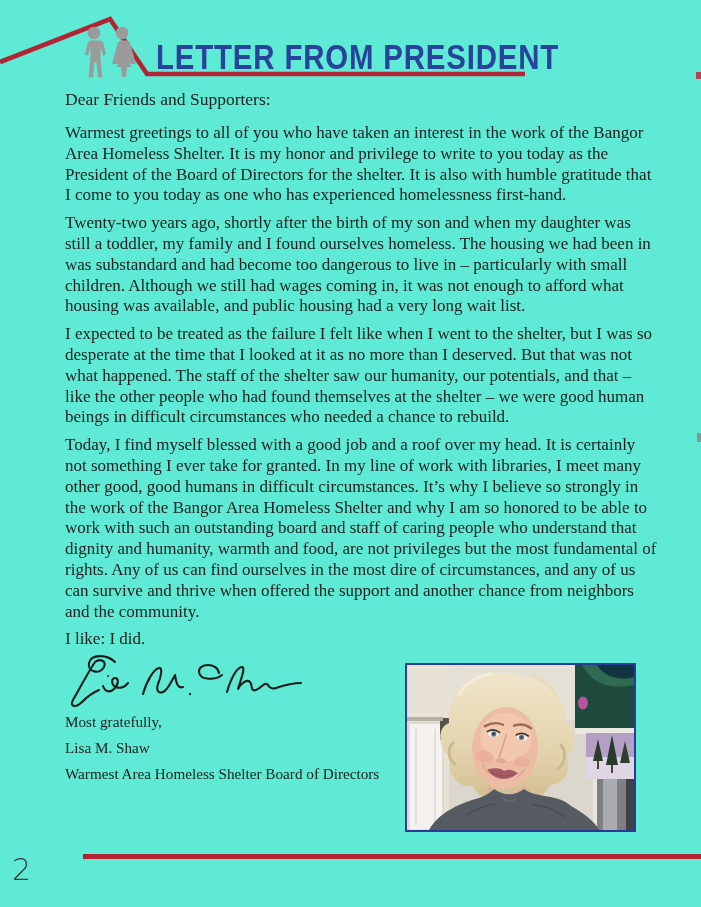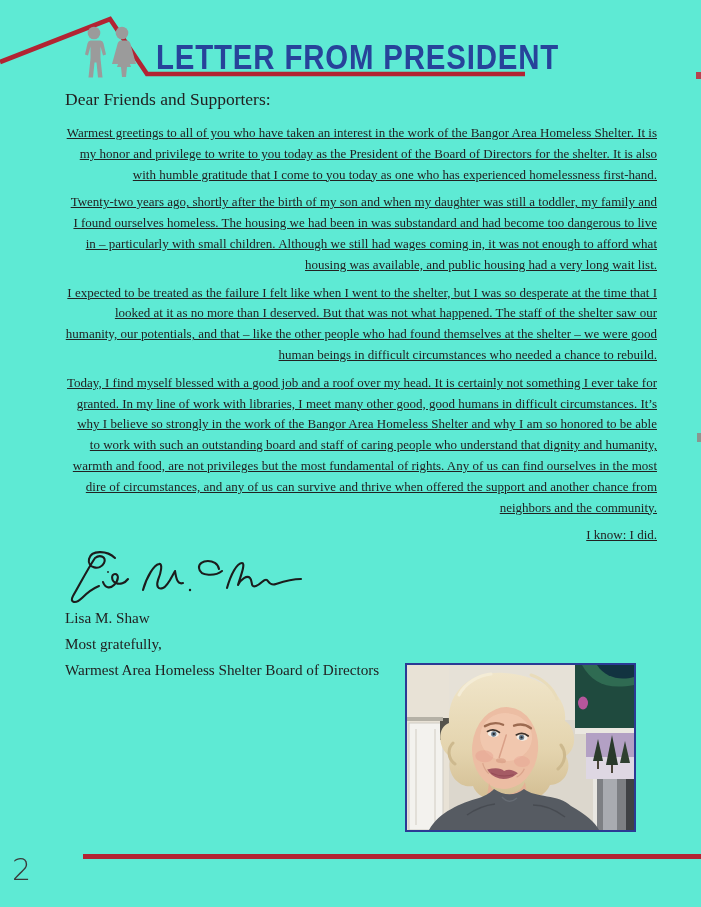--- a/index.html
+++ b/index.html
@@ -12,21 +12,21 @@
   .family{position:absolute;left:78px;top:26px;width:60px;height:56px;}
   .title{
     position:absolute;left:156px;top:37px;margin:0;
     font-family:"Liberation Sans",sans-serif;font-weight:bold;
     font-size:35px;letter-spacing:1px;color:#27439a;
     transform:scaleX(0.84);transform-origin:left top;white-space:nowrap;
   }
   
   .letter{position:absolute;left:65px;top:88px;width:592px;}
   .salutation{font-size:17.5px;line-height:22px;margin:0 0 13px 0;}
-  .para{font-size:13px;line-height:20.8px;margin:0 0 7px 0;text-align:right;text-decoration:underline;}
+  .para{font-size:17px;line-height:20.8px;margin:0 0 7px 0;text-align:left;}
   .affirm{margin:4px 0 0 0;}
   .sig-wrap{margin:2px 0 4px 2px;height:58px;}
   .closing{font-size:15.2px;line-height:16px;margin:0 0 10px 0;}
   
   .photo{
     position:absolute;left:405px;top:663px;width:227px;height:165px;margin:0;
     border:2px solid #2b3a94;box-sizing:content-box;background:#d8d3c9;
   }
   .photo svg{display:block;width:227px;height:165px;}
   
@@ -58,42 +58,42 @@
   </svg>
 
   <h1 class="title">LETTER FROM PRESIDENT</h1>
 
   <main class="letter">
     <p class="salutation">Dear Friends and Supporters:</p>
     <p class="para">Warmest greetings to all of you who have taken an interest in the work of the Bangor Area Homeless Shelter. It is my honor and privilege to write to you today as the President of the Board of Directors for the shelter. It is also with humble gratitude that I come to you today as one who has experienced homelessness first-hand.</p>
     <p class="para">Twenty-two years ago, shortly after the birth of my son and when my daughter was still a toddler, my family and I found ourselves homeless. The housing we had been in was substandard and had become too dangerous to live in – particularly with small children. Although we still had wages coming in, it was not enough to afford what housing was available, and public housing had a very long wait list.</p>
     <p class="para">I expected to be treated as the failure I felt like when I went to the shelter, but I was so desperate at the time that I looked at it as no more than I deserved. But that was not what happened. The staff of the shelter saw our humanity, our potentials, and that – like the other people who had found themselves at the shelter – we were good human beings in difficult circumstances who needed a chance to rebuild.</p>
     <p class="para">Today, I find myself blessed with a good job and a roof over my head. It is certainly not something I ever take for granted. In my line of work with libraries, I meet many other good, good humans in difficult circumstances. It’s why I believe so strongly in the work of the Bangor Area Homeless Shelter and why I am so honored to be able to work with such an outstanding board and staff of caring people who understand that dignity and humanity, warmth and food, are not privileges but the most fundamental of rights. Any of us can find ourselves in the most dire of circumstances, and any of us can survive and thrive when offered the support and another chance from neighbors and the community.</p>
-    <p class="para affirm">I know: I did.</p>
+    <p class="para affirm">I like: I did.</p>
 
     <div class="sig-wrap">
       <svg width="238" height="56" viewBox="0 0 238 56" aria-label="Lisa M. Shaw">
         <g fill="none" stroke="#1c1c1c" stroke-width="2.1" stroke-linecap="round" stroke-linejoin="round">
 
           <path d="M48,10 C40,2 24,2 22,11 C20,20 33,23 37,15 C40,9 33,6 28,10 C20,22 12,38 6,48 C2,55 9,56 15,50 C21,44 27,40 32,38"></path>
 
           <path d="M36,34 C38,40 43,41 47,37 C52,32 52,26 48,26 C44,26 44,33 49,35 C53,37 58,35 61,31"></path>
           <circle cx="41" cy="24" r="0.9" fill="#1c1c1c" stroke="none"></circle>
 
           <path d="M76,42 C80,28 87,17 92,16 C96,15 94,25 91,32 C89,38 91,42 96,40 C101,38 105,28 108,23 C109,29 110,37 116,35"></path>
           <circle cx="123" cy="42" r="1.2" fill="#1c1c1c" stroke="none"></circle>
 
           <path d="M152,21 C150,10 131,11 132,20 C133,29 149,28 155,23"></path>
           <path d="M160,40 C164,26 170,15 175,15 C179,15 173,30 171,37 C174,31 180,27 183,30 C186,33 183,40 189,38 C195,36 197,30 200,32 C202,34 203,38 209,36 C218,33 228,31 234,31"></path>
         </g>
       </svg>
     </div>
 
+    <p class="closing">Most gratefully,</p>
     <p class="closing">Lisa M. Shaw</p>
-    <p class="closing">Most gratefully,</p>
     <p class="closing">Warmest Area Homeless Shelter Board of Directors</p>
   </main>
 
   <figure class="photo">
     <svg viewBox="0 0 227 165" aria-label="Photo of Lisa M. Shaw smiling, curly blonde hair, gray top, with a door and wall paintings behind her">
       <defs>
         <linearGradient id="hairG" x1="0" y1="0" x2="0" y2="1">
           <stop offset="0" stop-color="#f0e5c9"></stop>
           <stop offset="0.6" stop-color="#e4d4ae"></stop>
           <stop offset="1" stop-color="#d2bd92"></stop>

